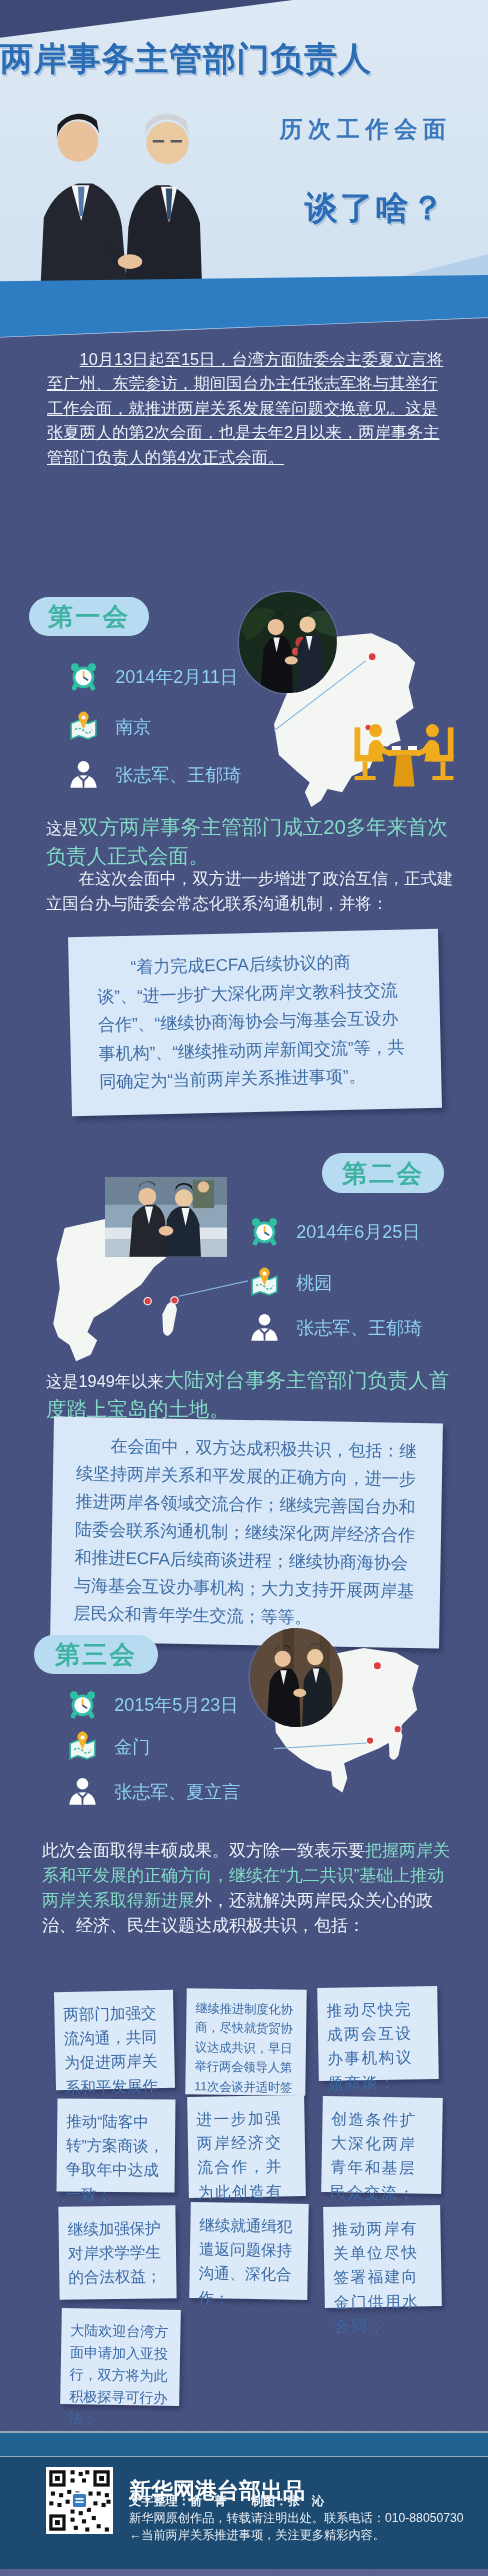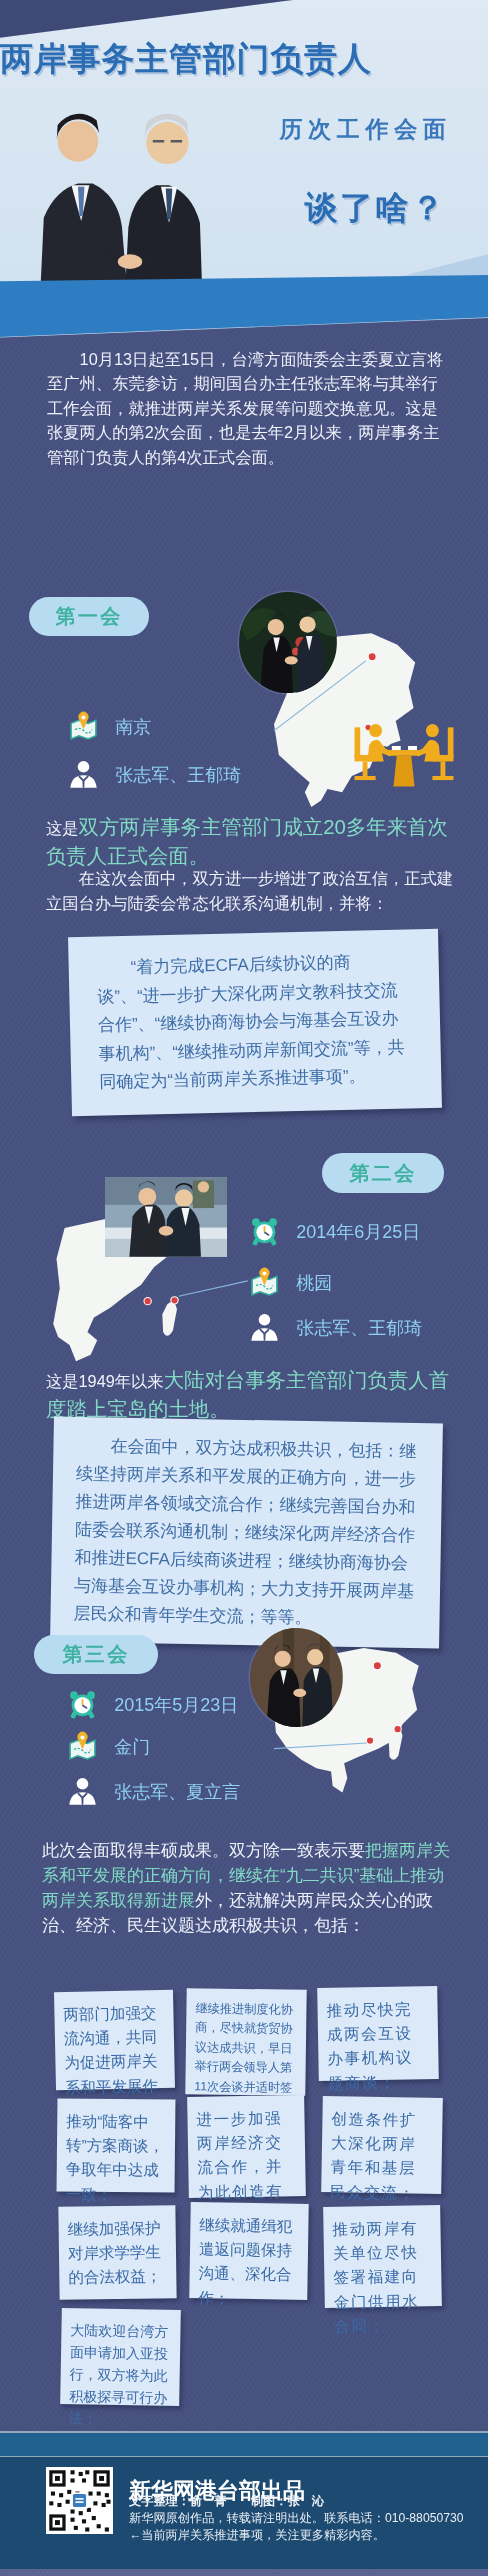--- a/index.html
+++ b/index.html
@@ -25,34 +25,34 @@
     font-size:33px;font-weight:800;color:#2a6db5;letter-spacing:0.8px;
     text-shadow:1.6px 1.6px 0 rgba(125,155,195,.45);}
   .sub-title{position:absolute;left:259px;top:114px;width:213px;text-align:center;
     font-size:23px;font-weight:700;color:#3a77bb;letter-spacing:5.7px;}
   .question-title{position:absolute;left:290px;top:186px;width:171px;text-align:center;
     font-size:33px;font-weight:800;color:#2a6db5;letter-spacing:2.4px;
     text-shadow:1.6px 1.6px 0 rgba(125,155,195,.45);font-family:Liberation Serif, serif;}
   .header-photo{position:absolute;left:8.1px;top:94px;width:244px;height:228px;}
   
   .intro{position:absolute;left:47px;top:347px;width:407px;color:#eef2fa;
-    font-size:16.3px;line-height:24.4px;}
+    font-size:16.3px;line-height:24.4px;text-decoration:underline;}
   .intro p{margin:0;text-indent:2em;}
   .lead{position:absolute;color:#eef2fa;}
   .lead .pre,.lead .suf{font-size:16.3px;line-height:28px;}
   .lead .hl{font-size:20.4px;line-height:28px;color:#82dcc5;}
   .lead.same .pre,.lead.same .suf{font-size:17px;line-height:25px;}
   .lead.same .hl{font-size:17px;line-height:25px;}
   .mbody{position:absolute;color:#eef2fa;font-size:16.3px;line-height:25px;text-indent:2em;margin:0;}
   .quote-box{position:absolute;background:#d9e8f8;box-shadow:3.3px 4.1px 5.7px rgba(15,20,45,.35);
     box-sizing:border-box;}
   .quote-box p{margin:0;color:#3e6da6;font-size:17px;line-height:29px;text-indent:2em;}
   .badge{position:absolute;background:#b7dcf2;border-radius:21px;
     display:flex;align-items:center;justify-content:center;
-    font-size:20px;font-weight:bold;color:#3fb2a2;letter-spacing:2.4px;}
+    font-size:25px;font-weight:bold;color:#3fb2a2;letter-spacing:2.4px;}
   .meta{position:absolute;display:flex;align-items:center;gap:16.3px;}
   .meta .ic{width:31px;height:31px;flex:0 0 auto;}
   .meta .lbl{color:#8ed1f2;font-size:18px;white-space:nowrap;}
   .photo-circle{position:absolute;border-radius:50%;overflow:hidden;
     box-shadow:0 0 0 1.6px rgba(255,255,255,.12);}
   .photo-rect{position:absolute;overflow:hidden;}
   .mapsvg{position:absolute;}
   .cbox{position:absolute;background:#dbe9f8;color:#3a6aa6;
     box-shadow:2.4px 3.3px 4.1px rgba(15,20,45,.35);box-sizing:border-box;
     padding:10.6px 9px;font-size:15.5px;line-height:24.4px;}
@@ -156,20 +156,33 @@
         <path d="M110,74 h26 v5 h-26 z"></path>
       <circle cx="110" cy="18" r="8"></circle>
       <path d="M120,56 L118,36 Q114,28 106,30 L98,40 L90,44 L92,50 L102,46 L100,56 Z"></path>
       <path d="M56,42 h38 v7 h-38 z"></path>
       <path d="M66,49 h18 l4,38 h-26 z" fill="#e09a12"></path>
     </g>
     <rect x="60" y="37" width="11" height="5" fill="#ffffff"></rect>
     <rect x="80" y="37" width="11" height="5" fill="#ffffff"></rect>
   </svg>
 
+  <div class="meta" style="left:68px;top:661px;">
+    <svg class="ic" viewBox="0 0 40 40">
+      <circle cx="9" cy="8" r="5" fill="#2fbfa3"></circle>
+        <circle cx="31" cy="8" r="5" fill="#2fbfa3"></circle>
+      <rect x="6" y="29" width="6" height="9" rx="2" fill="#2fbfa3" transform="rotate(28 9 33)"></rect>
+      <rect x="28" y="29" width="6" height="9" rx="2" fill="#2fbfa3" transform="rotate(-28 31 33)"></rect>
+      <circle cx="20" cy="21" r="14" fill="#2fbfa3"></circle>
+        <circle cx="20" cy="21" r="10.5" fill="#ffffff"></circle>
+      <line x1="20" y1="21" x2="20" y2="13" stroke="#f3b229" stroke-width="2.2"></line>
+      <line x1="20" y1="21" x2="26" y2="25" stroke="#44507e" stroke-width="2.2"></line>
+    </svg>
+    <span class="lbl">2014年2月11日</span>
+  </div>
 
   <div class="meta" style="left:68px;top:711px;">
     <svg class="ic" viewBox="0 0 40 40">
       <polygon points="4,16 14,12 26,16 36,12 36,32 26,36 14,32 4,36" fill="#eef6f4" stroke="#2fae9c" stroke-width="2"></polygon>
       <path d="M9,24 Q15,20 21,26 T31,24" stroke="#2fae9c" stroke-width="1.6" fill="none" stroke-dasharray="3,2"></path>
       <path d="M20,24 L14.5,11 a6.5,6.5 0 1 1 11,0 Z" fill="#f3b229"></path>
       <circle cx="20" cy="8.5" r="2.6" fill="#ffffff"></circle>
     </svg>
     <span class="lbl">南京</span>
   </div>

